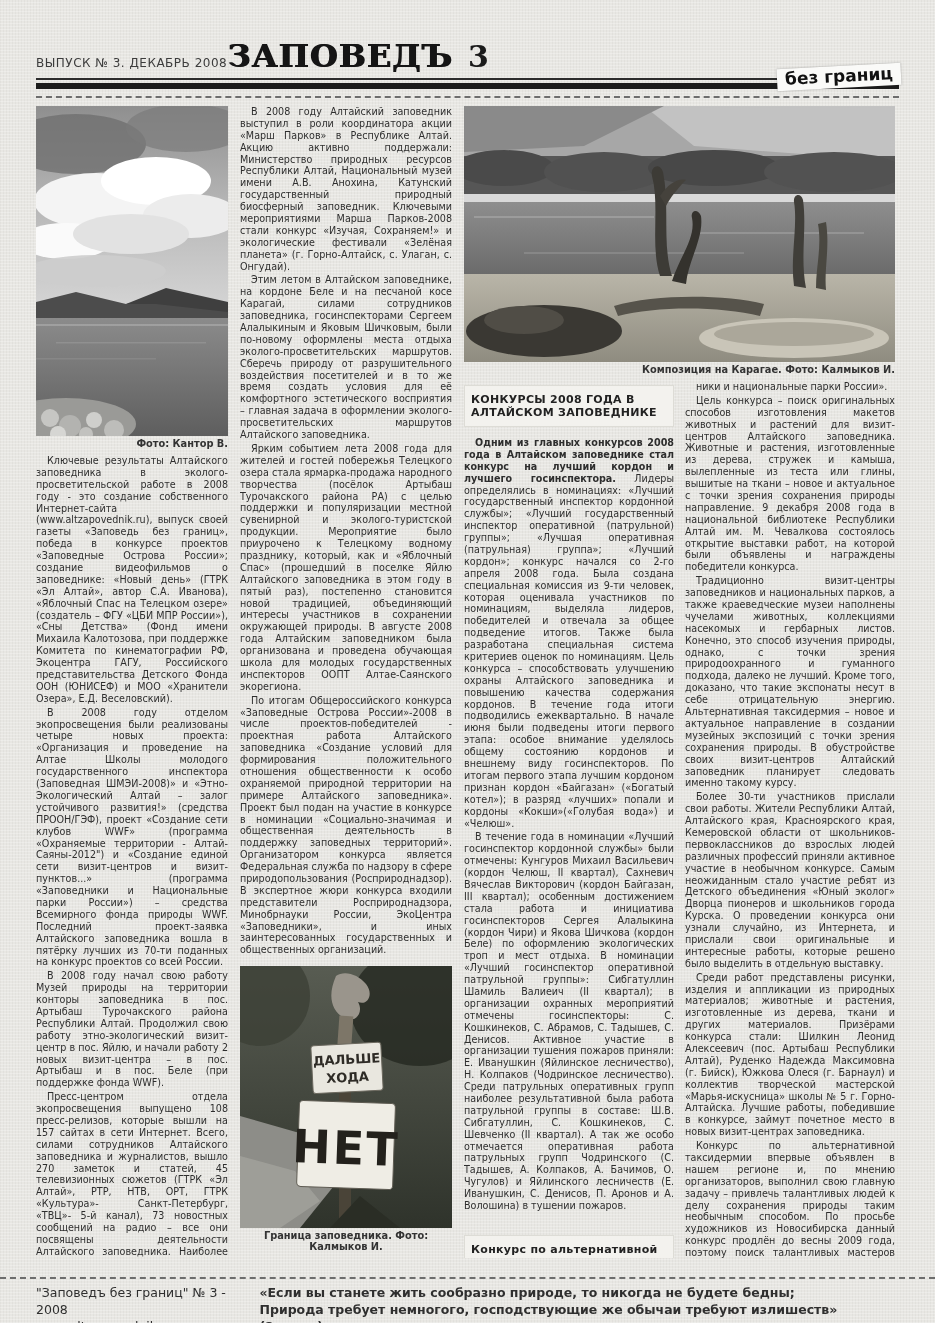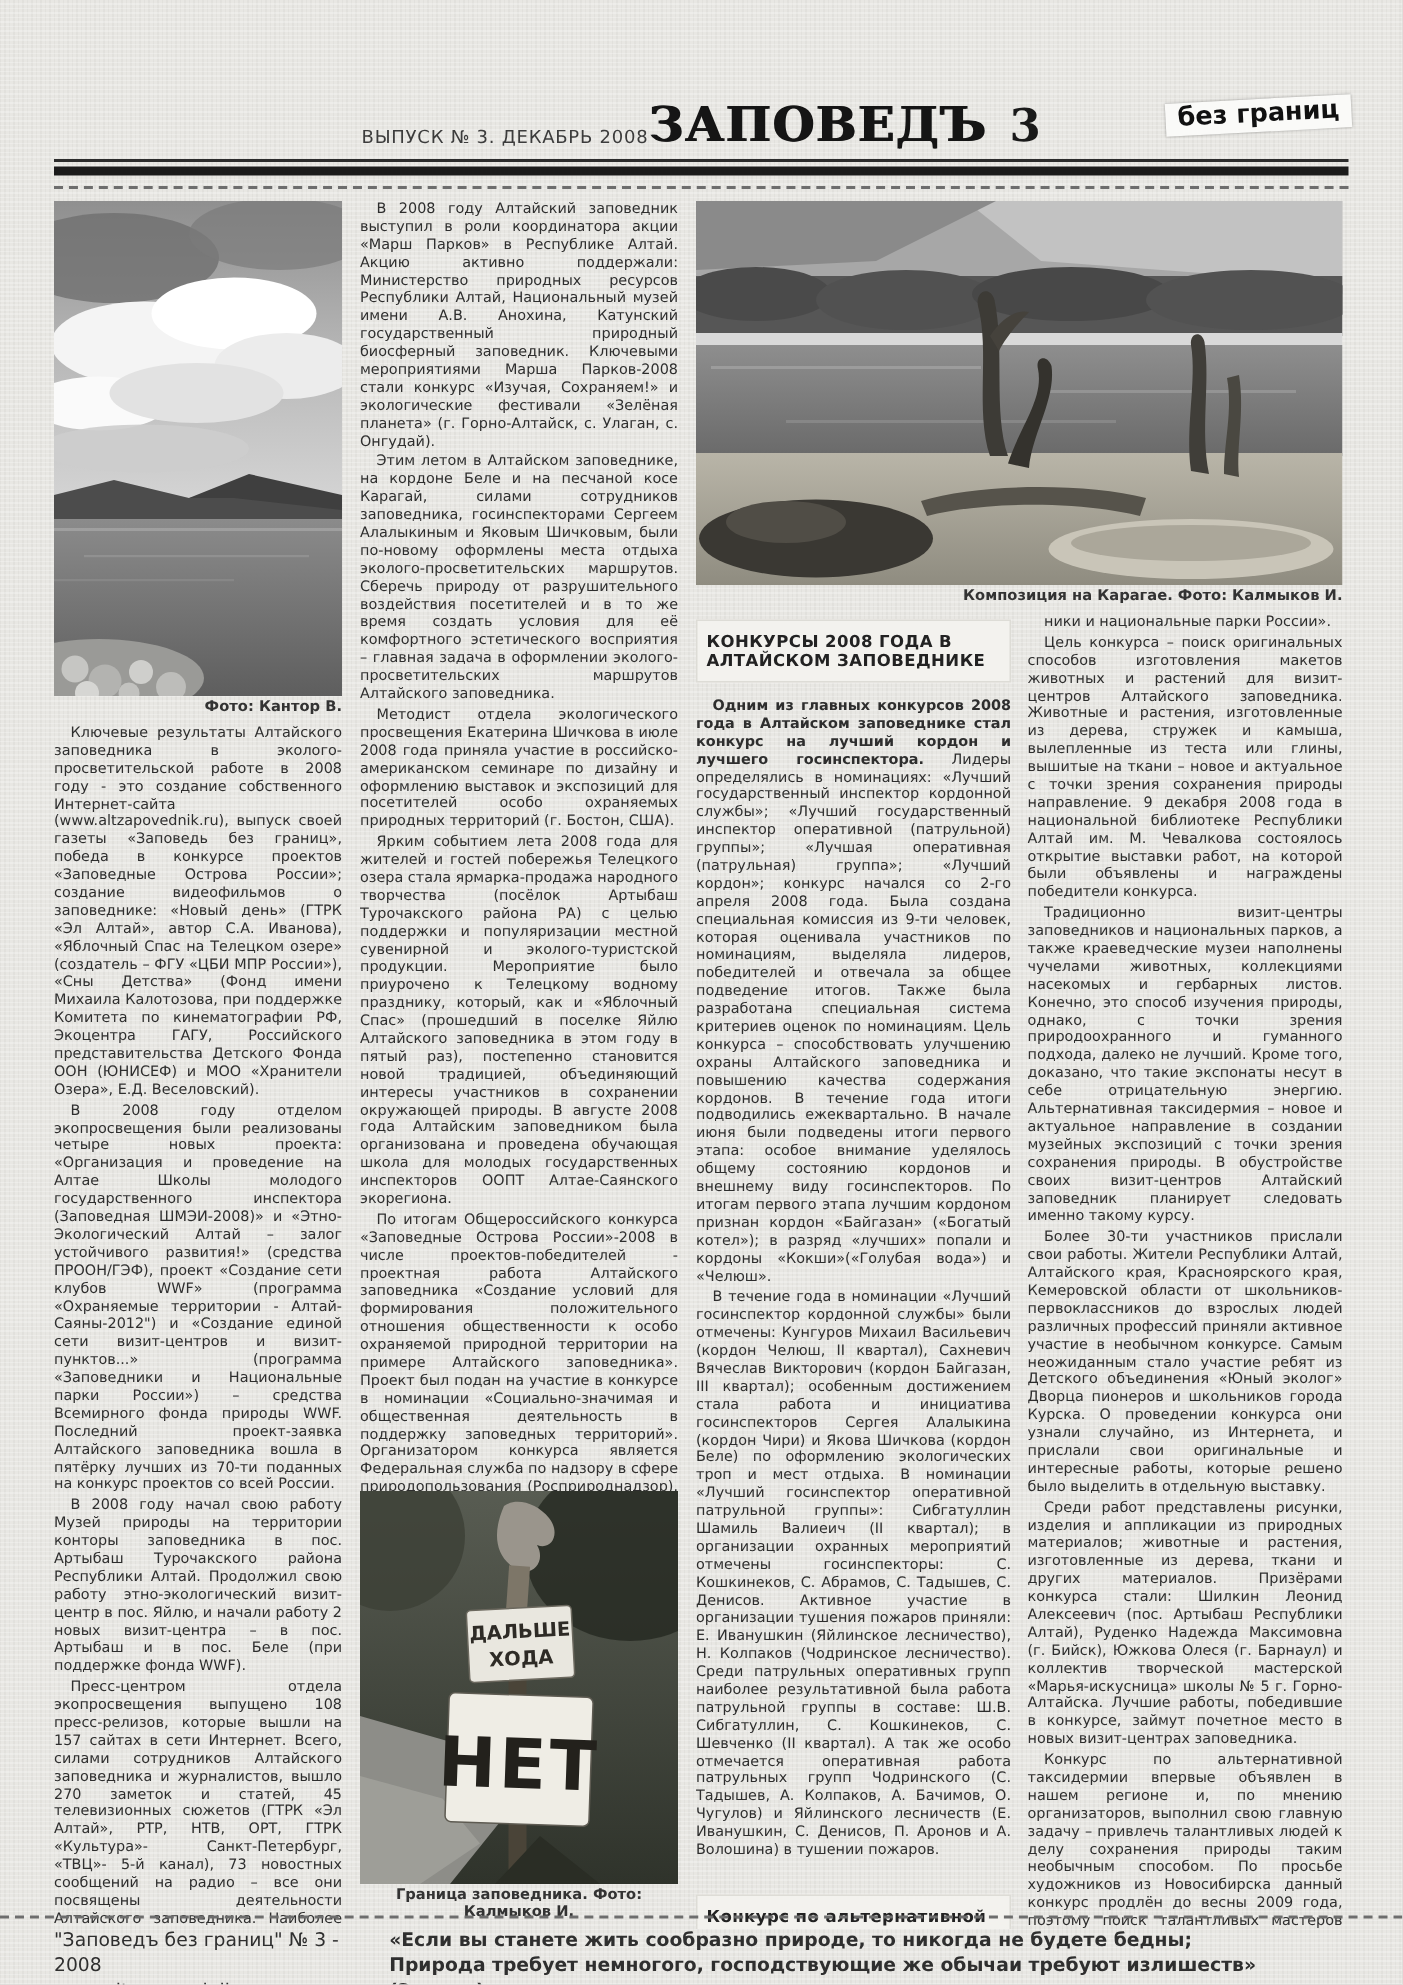--- a/index.html
+++ b/index.html
@@ -7,21 +7,21 @@
   .page{
     position:relative;width:935px;height:1323px;margin:0 auto;
     background-color:#e8e7e3;
     background-image:
       repeating-linear-gradient(0deg, rgba(255,255,255,.25) 0 1px, rgba(0,0,0,0) 1px 3px),
       repeating-linear-gradient(90deg, rgba(120,118,112,.06) 0 1px, rgba(0,0,0,0) 1px 3px);
     color:#2b2b2b;overflow:hidden;box-sizing:border-box;
   }
   
   .hdr{position:relative;padding:24px 36px 0 36px;}
-  .mastrow{display:flex;justify-content:center;align-items:flex-end;height:50px;margin-top:28px;}
+  .mastrow{display:flex;justify-content:flex-start;align-items:flex-end;height:50px;}
   .issue-line{font-size:12px;letter-spacing:.5px;color:#3c3c3c;padding-bottom:4px;}
   .masthead-wrap{position:relative;text-align:right;white-space:nowrap;}
   .masthead{font-family:"DejaVu Serif",serif;font-weight:bold;font-size:32px;line-height:.9;
     color:#151515;letter-spacing:1px;text-shadow:1px 0 0 #151515;}
   .pagenum{font-family:"DejaVu Serif",serif;font-weight:bold;font-size:30px;color:#1a1a1a;margin-left:10px;}
   .badge{
     position:absolute;right:34px;top:66px;z-index:5;background:#fafaf8;color:#111;
     font-size:17px;font-weight:bold;padding:0 8px 2px 8px;transform:rotate(-3deg);
     box-shadow:0 0 2px rgba(0,0,0,.35);
   }
@@ -121,21 +121,20 @@
         <p class="body-p">В 2008 году отделом экопросвещения были реализованы четыре новых проекта: «Организация и проведение на Алтае Школы молодого государственного инспектора (Заповедная ШМЭИ-2008)» и «Этно-Экологический Алтай – залог устойчивого развития!» (средства ПРООН/ГЭФ), проект «Создание сети клубов WWF» (программа «Охраняемые территории - Алтай-Саяны-2012") и «Создание единой сети визит-центров и визит-пунктов...» (программа «Заповедники и Национальные парки России») – средства Всемирного фонда природы WWF. Последний проект-заявка Алтайского заповедника вошла в пятёрку лучших из 70-ти поданных на конкурс проектов со всей России.</p>
         <p class="body-p">В 2008 году начал свою работу Музей природы на территории конторы заповедника в пос. Артыбаш Турочакского района Республики Алтай. Продолжил свою работу этно-экологический визит-центр в пос. Яйлю, и начали работу 2 новых визит-центра – в пос. Артыбаш и в пос. Беле (при поддержке фонда WWF).</p>
         <p class="body-p">Пресс-центром отдела экопросвещения выпущено 108 пресс-релизов, которые вышли на 157 сайтах в сети Интернет. Всего, силами сотрудников Алтайского заповедника и журналистов, вышло 270 заметок и статей, 45 телевизионных сюжетов (ГТРК «Эл Алтай», РТР, НТВ, ОРТ, ГТРК «Культура»- Санкт-Петербург, «ТВЦ»- 5-й канал), 73 новостных сообщений на радио – все они посвящены деятельности Алтайского заповедника. Наиболее популярными темами в СМИ 2008 года стали сообщения о спасённом беркуте и медведях, спустившихся в заповедные посёлки.</p>
       </div>
     </section>
 
     <section class="col col2">
       <div class="textflow">
         <p class="body-p">В 2008 году Алтайский заповедник выступил в роли координатора акции «Марш Парков» в Республике Алтай. Акцию активно поддержали: Министерство природных ресурсов Республики Алтай, Национальный музей имени А.В. Анохина, Катунский государственный природный биосферный заповедник. Ключевыми мероприятиями Марша Парков-2008 стали конкурс «Изучая, Сохраняем!» и экологические фестивали «Зелёная планета» (г. Горно-Алтайск, с. Улаган, с. Онгудай).</p>
         <p class="body-p">Этим летом в Алтайском заповеднике, на кордоне Беле и на песчаной косе Карагай, силами сотрудников заповедника, госинспекторами Сергеем Алалыкиным и Яковым Шичковым, были по-новому оформлены места отдыха эколого-просветительских маршрутов. Сберечь природу от разрушительного воздействия посетителей и в то же время создать условия для её комфортного эстетического восприятия – главная задача в оформлении эколого-просветительских маршрутов Алтайского заповедника.</p>
-        <p class="body-p">Методист отдела экологического просвещения Екатерина Шичкова в июле 2008 года приняла участие в российско-американском семинаре по дизайну и оформлению выставок и экспозиций для посетителей особо охраняемых природных территорий (г. Бостон, США).</p>
         <p class="body-p">Ярким событием лета 2008 года для жителей и гостей побережья Телецкого озера стала ярмарка-продажа народного творчества (посёлок Артыбаш Турочакского района РА) с целью поддержки и популяризации местной сувенирной и эколого-туристской продукции. Мероприятие было приурочено к Телецкому водному празднику, который, как и «Яблочный Спас» (прошедший в поселке Яйлю Алтайского заповедника в этом году в пятый раз), постепенно становится новой традицией, объединяющий интересы участников в сохранении окружающей природы. В августе 2008 года Алтайским заповедником была организована и проведена обучающая школа для молодых государственных инспекторов ООПТ Алтае-Саянского экорегиона.</p>
         <p class="body-p">По итогам Общероссийского конкурса «Заповедные Острова России»-2008 в числе проектов-победителей - проектная работа Алтайского заповедника «Создание условий для формирования положительного отношения общественности к особо охраняемой природной территории на примере Алтайского заповедника». Проект был подан на участие в конкурсе в номинации «Социально-значимая и общественная деятельность в поддержку заповедных территорий». Организатором конкурса является Федеральная служба по надзору в сфере природопользования (Росприроднадзор). В экспертное жюри конкурса входили представители Росприроднадзора, Минобрнауки России, ЭкоЦентра «Заповедники», и иных заинтересованных государственных и общественных организаций.</p>
 
       </div>
       <div class="photo photo2">
         <svg viewBox="0 0 212 262" preserveAspectRatio="none" aria-hidden="true">
           <defs>
             <linearGradient id="forest" x1="0" y1="0" x2="0" y2="1">
               <stop offset="0" stop-color="#585c52"></stop>
                 <stop offset="1" stop-color="#2f332b"></stop>

